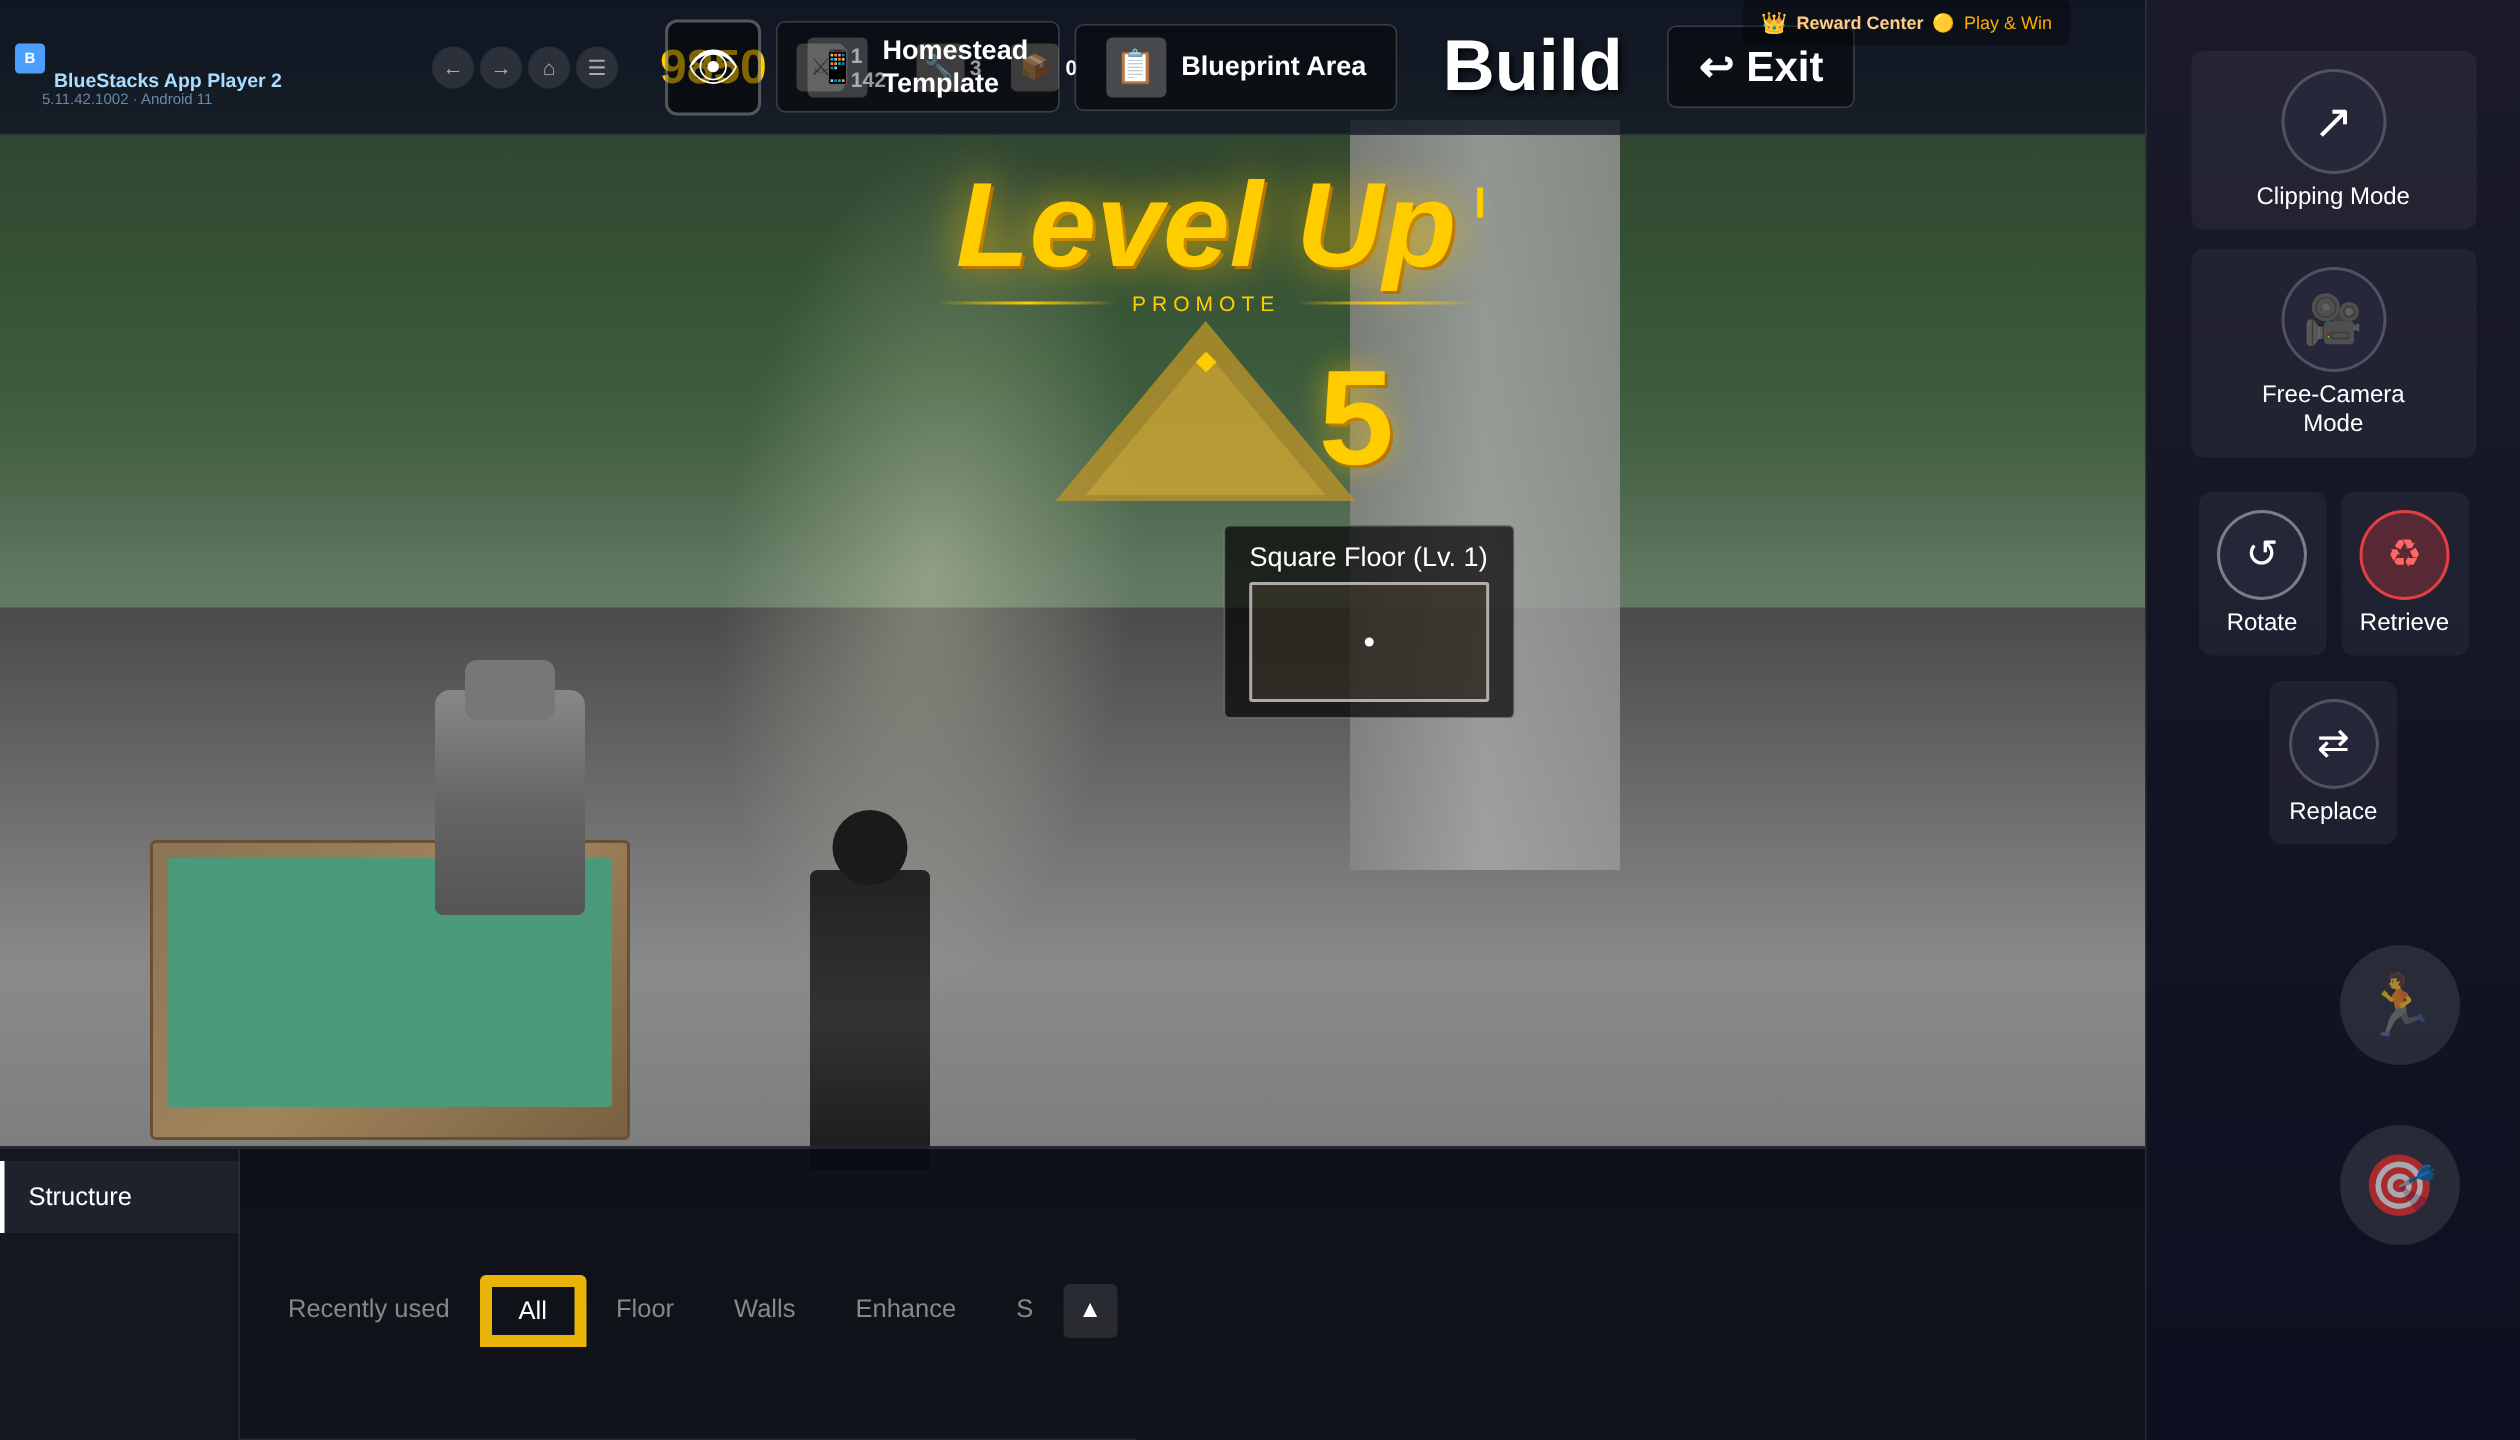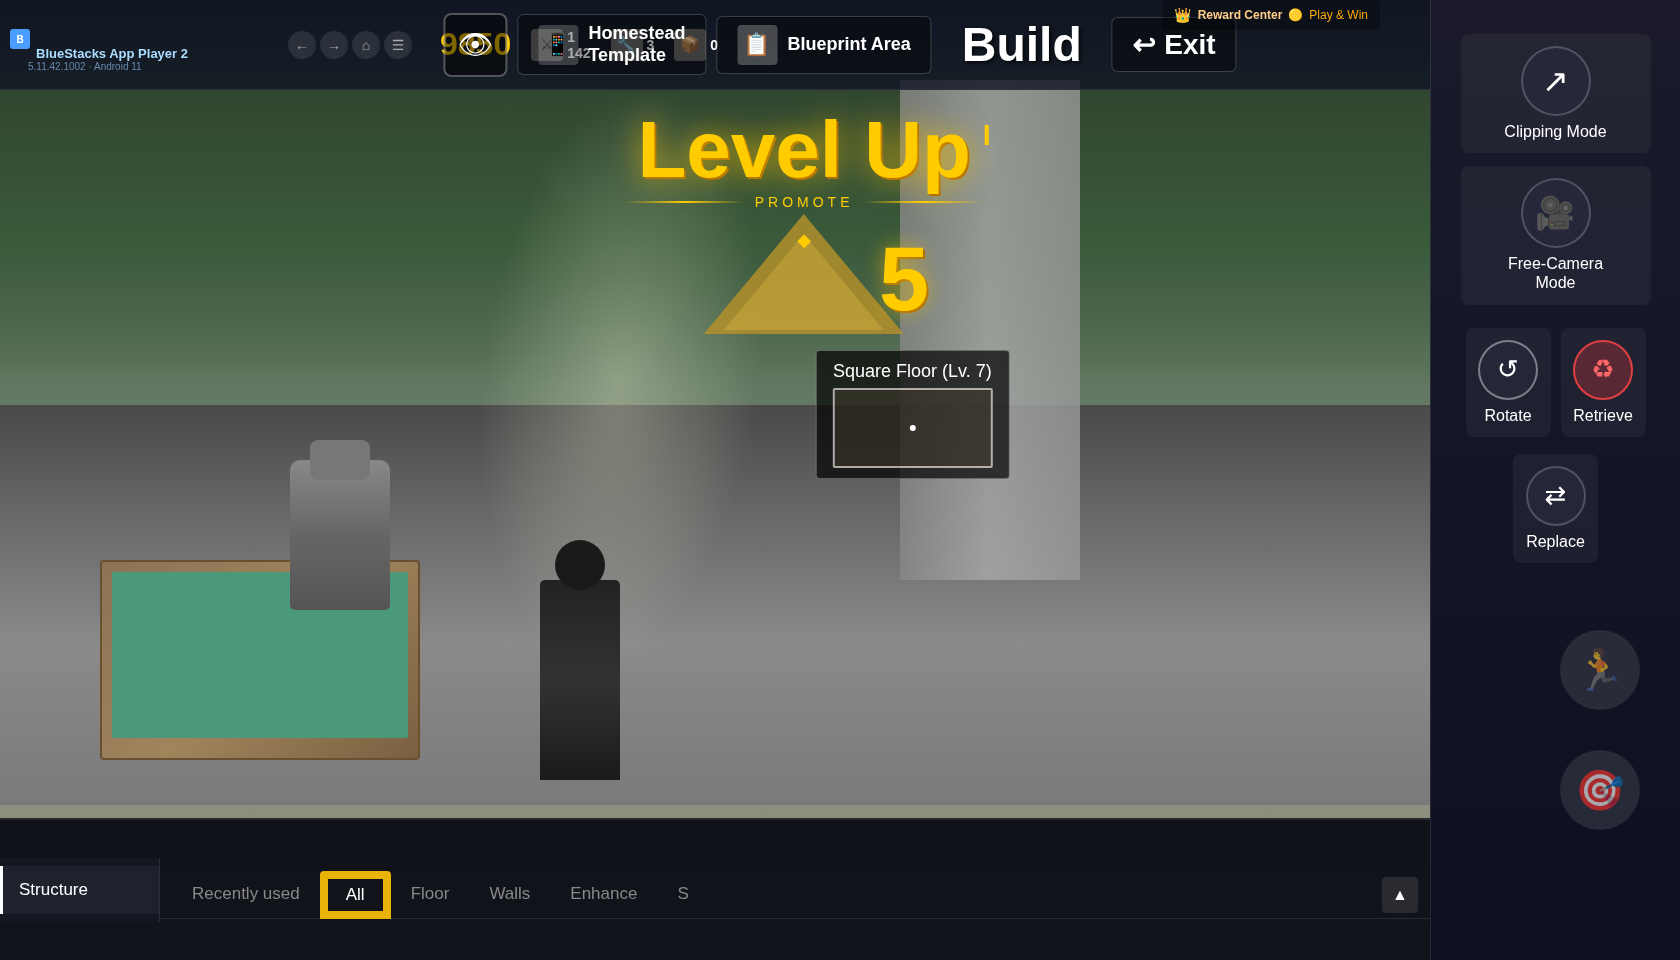--- a/index.html
+++ b/index.html
@@ -389,20 +389,21 @@
       left: 50%;
       transform: translateX(-60%);
       text-align: center;
       z-index: 50;
     }
     .level-up-title {
       font-size: 80px;
       font-weight: bold;
       color: #ffcc00;
       text-shadow: 0 0 30px rgba(255,200,0,0.8), 2px 2px 0 #aa6600;
+      font-style: italic;
       line-height: 1;
     }
     .level-up-title::after {
       content: '';
       display: block;
       width: 4px; height: 20px;
       background: #ffcc00;
       position: absolute;
       top: 15px; right: -5px;
     }
@@ -501,26 +502,25 @@
       width: 6px; height: 6px;
       background: white;
       border-radius: 50%;
     }
 
     
     #bottom-bar {
       position: absolute;
       bottom: 0; left: 0;
       width: 1430px;
-      height: 142px;
+      height: 196px;
       background: rgba(10,12,20,0.95);
       border-top: 2px solid rgba(255,255,255,0.1);
       z-index: 100;
       display: flex;
-      align-items: center;
     }
 
     
     #category-sidebar {
       width: 160px;
       background: rgba(20,22,35,0.98);
       border-right: 1px solid rgba(255,255,255,0.1);
       display: flex;
       flex-direction: column;
       padding: 8px 0;
@@ -535,21 +535,22 @@
     .category-item.active {
       color: white;
       background: rgba(255,255,255,0.05);
       border-left-color: white;
     }
 
     
     #bottom-content {
       flex: 1;
       display: flex;
-      flex-direction: column;
+      flex-direction: row;
+      margin-top: 12px;
     }
 
     
     #tab-bar {
       display: flex;
       align-items: center;
       gap: 0;
       padding: 10px 12px 0;
       border-bottom: 1px solid rgba(255,255,255,0.1);
     }
@@ -723,21 +724,21 @@
     <div class="promote-line"></div>
   </div>
   <div class="triangle-container">
     <div class="triangle-shape"></div>
     <span class="diamond-icon">◆</span>
     <span class="level-number">5</span>
   </div>
 </div>
 
 <div id="floor-info">
-  <div class="floor-name">Square Floor (Lv. 7)</div>
+  <div class="floor-name">Square Floor (Lv. 1)</div>
   <div class="floor-preview-box">
     <div class="floor-dot"></div>
   </div>
 </div>
 
 <div id="bottom-bar">
   <div id="category-sidebar">
     <div class="category-item active">
       <span>Structure</span>
     </div>

